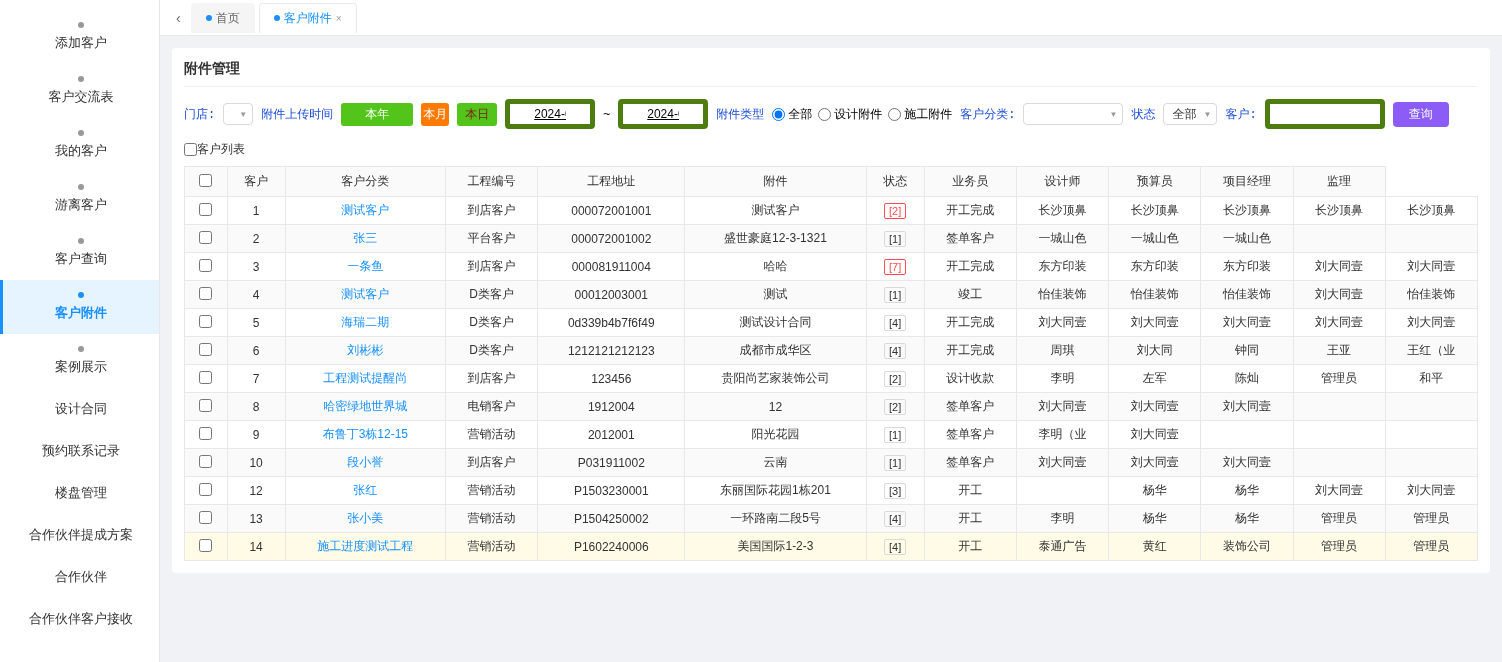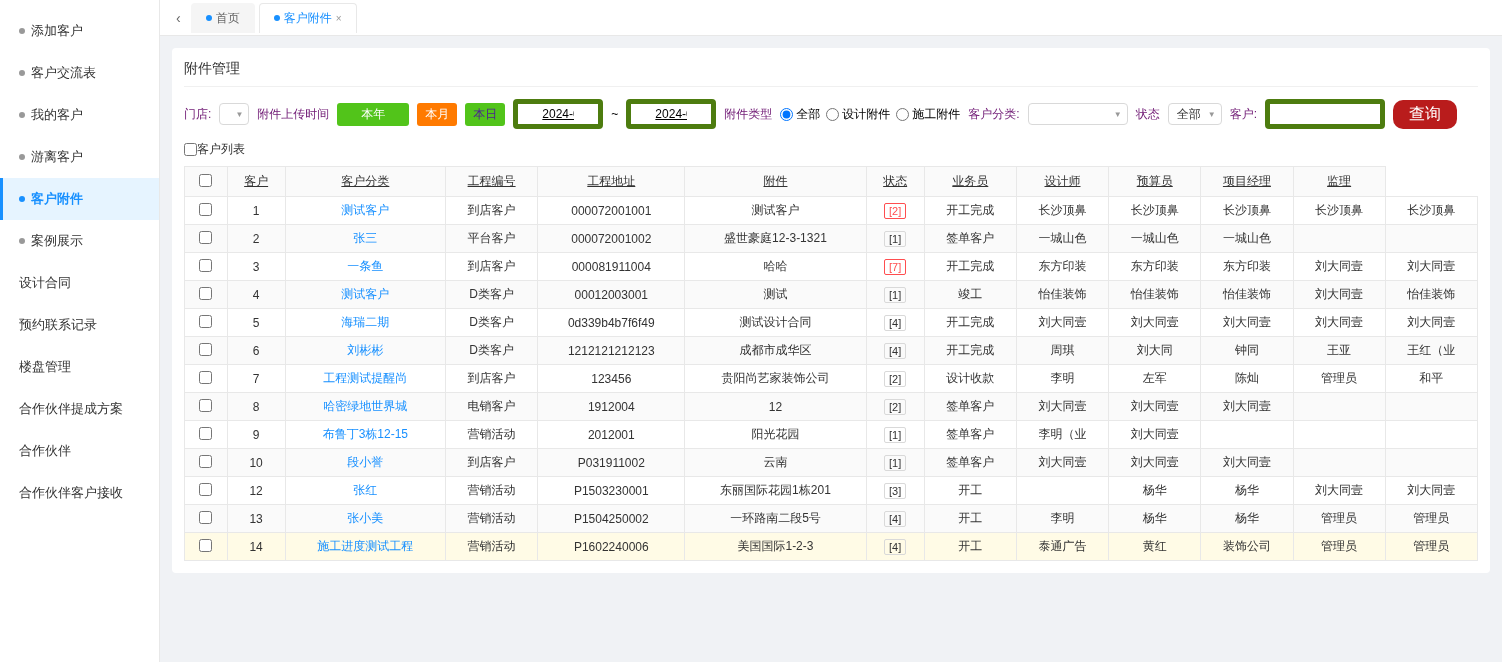--- a/index.html
+++ b/index.html
@@ -16,20 +16,21 @@
     }
     .sidebar-item {
       padding: 12px 16px;
       cursor: pointer;
       color: #333;
       font-size: 13px;
       display: flex;
       align-items: center;
       gap: 6px;
       border-left: 3px solid transparent;
+      flex-direction: column;
     }
     .sidebar-item.active {
       background: #e6f4ff;
       color: #1890ff;
       border-left: 3px solid #1890ff;
       font-weight: bold;
     }
     .sidebar-item .dot {
       width: 6px; height: 6px; border-radius: 50%; background: #999; flex-shrink: 0;
     }
@@ -88,37 +89,37 @@
     }
 
     .panel {
       background: #fff;
       border-radius: 4px;
       padding: 12px;
     }
 
     .panel-title {
       font-size: 14px;
-      font-weight: normal;
+      font-weight: bold;
       color: #333;
       margin-bottom: 12px;
       padding-bottom: 8px;
       border-bottom: 1px solid #f0f0f0;
     }
 
     
     .filter-bar {
       display: flex;
       align-items: center;
       gap: 8px;
       flex-wrap: wrap;
       margin-bottom: 12px;
       font-size: 12px;
     }
-    .filter-label { color: #701a75; }
+    .filter-label { color: #1d4ed8; font-family: Liberation Mono, monospace; }
     .filter-select {
       border: 1px solid #d9d9d9;
       border-radius: 4px;
       padding: 3px 20px 3px 8px;
       font-size: 12px;
       color: #333;
       background: #fff;
       cursor: pointer;
       appearance: none;
       -webkit-appearance: none;
@@ -132,40 +133,40 @@
       content: '▼';
       font-size: 8px;
       position: absolute;
       right: 6px;
       top: 50%;
       transform: translateY(-50%);
       color: #999;
       pointer-events: none;
     }
     .btn-year { background: #52c41a; color: #fff; border: none; padding: 3px 24px; border-radius: 3px; cursor: pointer; font-size: 12px; }
-    .btn-month { background: #ff7a00; color: #fff; border: none; padding: 3px 8px; border-radius: 3px; cursor: pointer; font-size: 12px; }
-    .btn-day { background: #52c41a; color: #4c1d95; border: none; padding: 3px 8px; border-radius: 3px; cursor: pointer; font-size: 12px; }
+    .btn-month { background: #ff7a00; color: #fff; border: none; padding: 3px 2px; border-radius: 3px; cursor: pointer; font-size: 12px; }
+    .btn-day { background: #52c41a; color: #7f1d1d; border: none; padding: 3px 8px; border-radius: 3px; cursor: pointer; font-size: 12px; }
     .date-input {
       border: 5px solid #4d7c0f;
       border-radius: 4px;
       padding: 3px 24px;
       font-size: 12px;
       width: 90px;
       text-decoration: underline;
     }
     .radio-group { display: flex; align-items: center; gap: 6px; }
     .radio-item { display: flex; align-items: center; gap: 3px; cursor: pointer; }
     .query-btn {
-      background: #b91c1c;
+      background: #8b5cf6;
       color: #fff;
       border: none;
       padding: 4px 16px;
-      border-radius: 10px;
+      border-radius: 4px;
       cursor: pointer;
-      font-size: 16px;
+      font-size: 12px;
     }
 
     
     .list-header {
       display: flex;
       align-items: center;
       gap: 0;
       margin-bottom: 8px;
       font-size: 12px;
       color: #333;
@@ -179,21 +180,20 @@
       font-size: 12px;
     }
     .data-table th {
       background: #fafafa;
       border: 1px solid #e8e8e8;
       padding: 6px 8px;
       text-align: center;
       color: #333;
       font-weight: normal;
       white-space: nowrap;
-      text-decoration: underline;
     }
     .data-table td {
       border: 1px solid #e8e8e8;
       padding: 5px 8px;
       text-align: center;
       color: #333;
       white-space: nowrap;
     }
     .data-table tr:nth-child(even) td { background: #fafafa; }
     .data-table tr.highlighted td { background: #fffbe6; }
@@ -225,20 +225,24 @@
       <span class="dot"></span>
       <span>客户交流表</span>
     </div>
     <div class="sidebar-item">
       <span class="dot"></span>
       <span>我的客户</span>
     </div>
     <div class="sidebar-item">
       <span class="dot"></span>
       <span>游离客户</span>
+    </div>
+    <div class="sidebar-item">
+      <span class="dot"></span>
+      <span>客户查询</span>
     </div>
     <div class="sidebar-item active">
       <span class="dot"></span>
       <span>客户附件</span>
     </div>
     <div class="sidebar-item">
       <span class="dot"></span>
       <span>案例展示</span>
     </div>
     <div class="sidebar-item">

